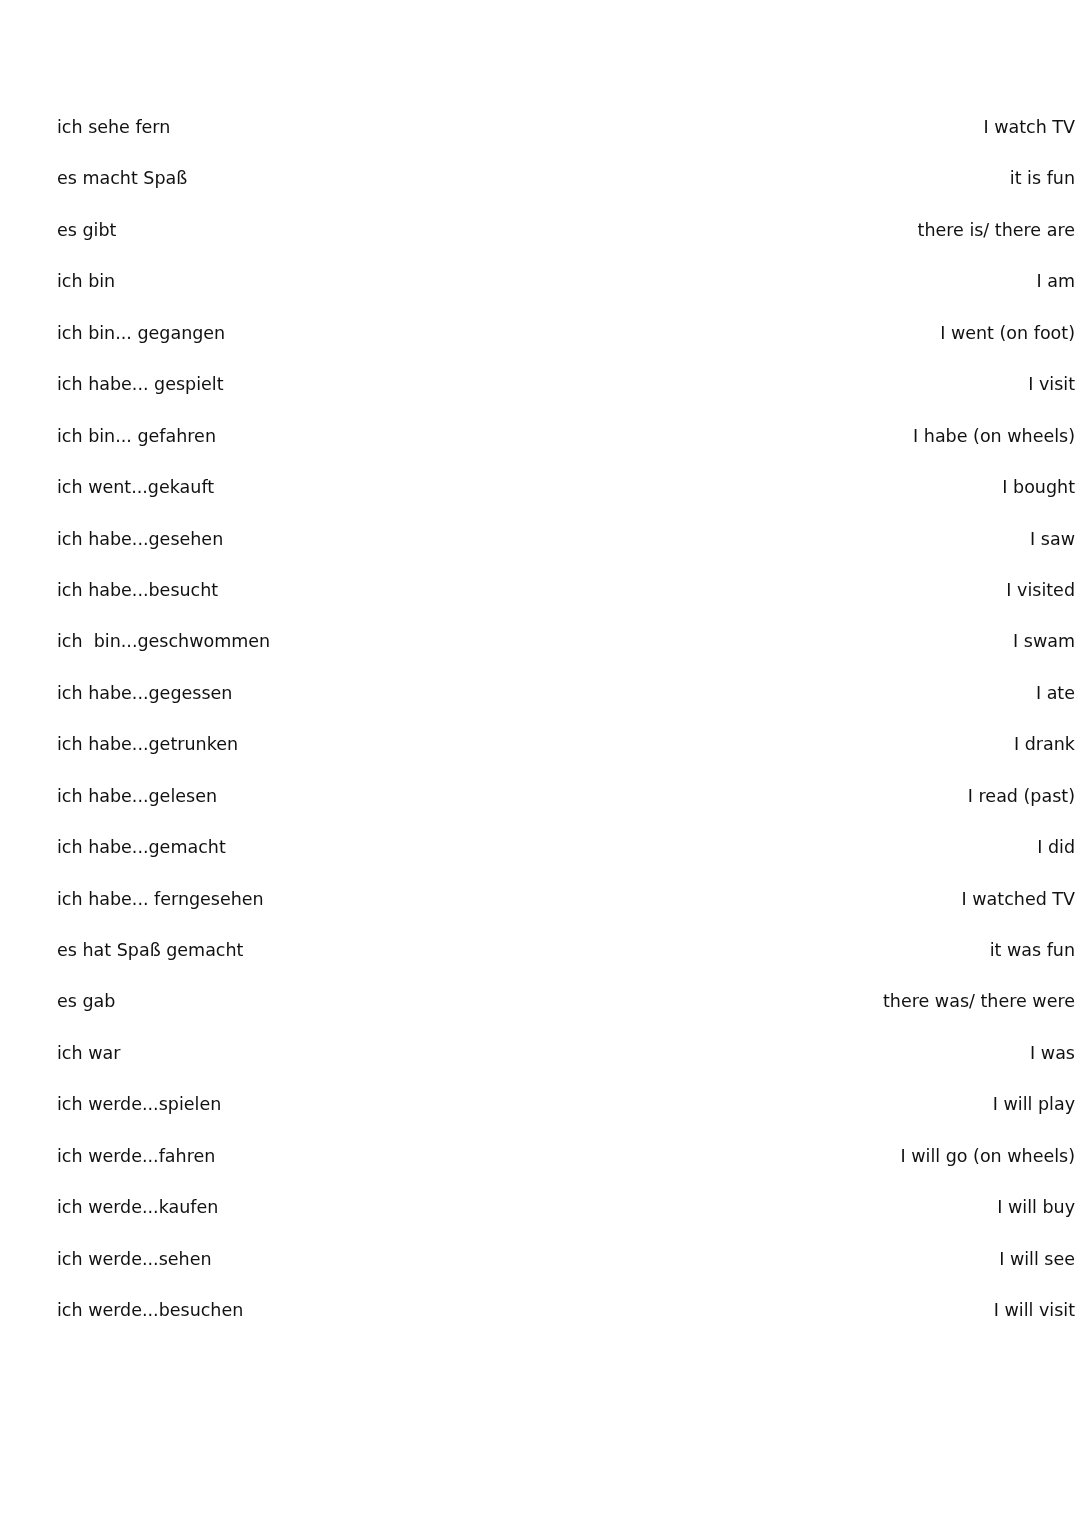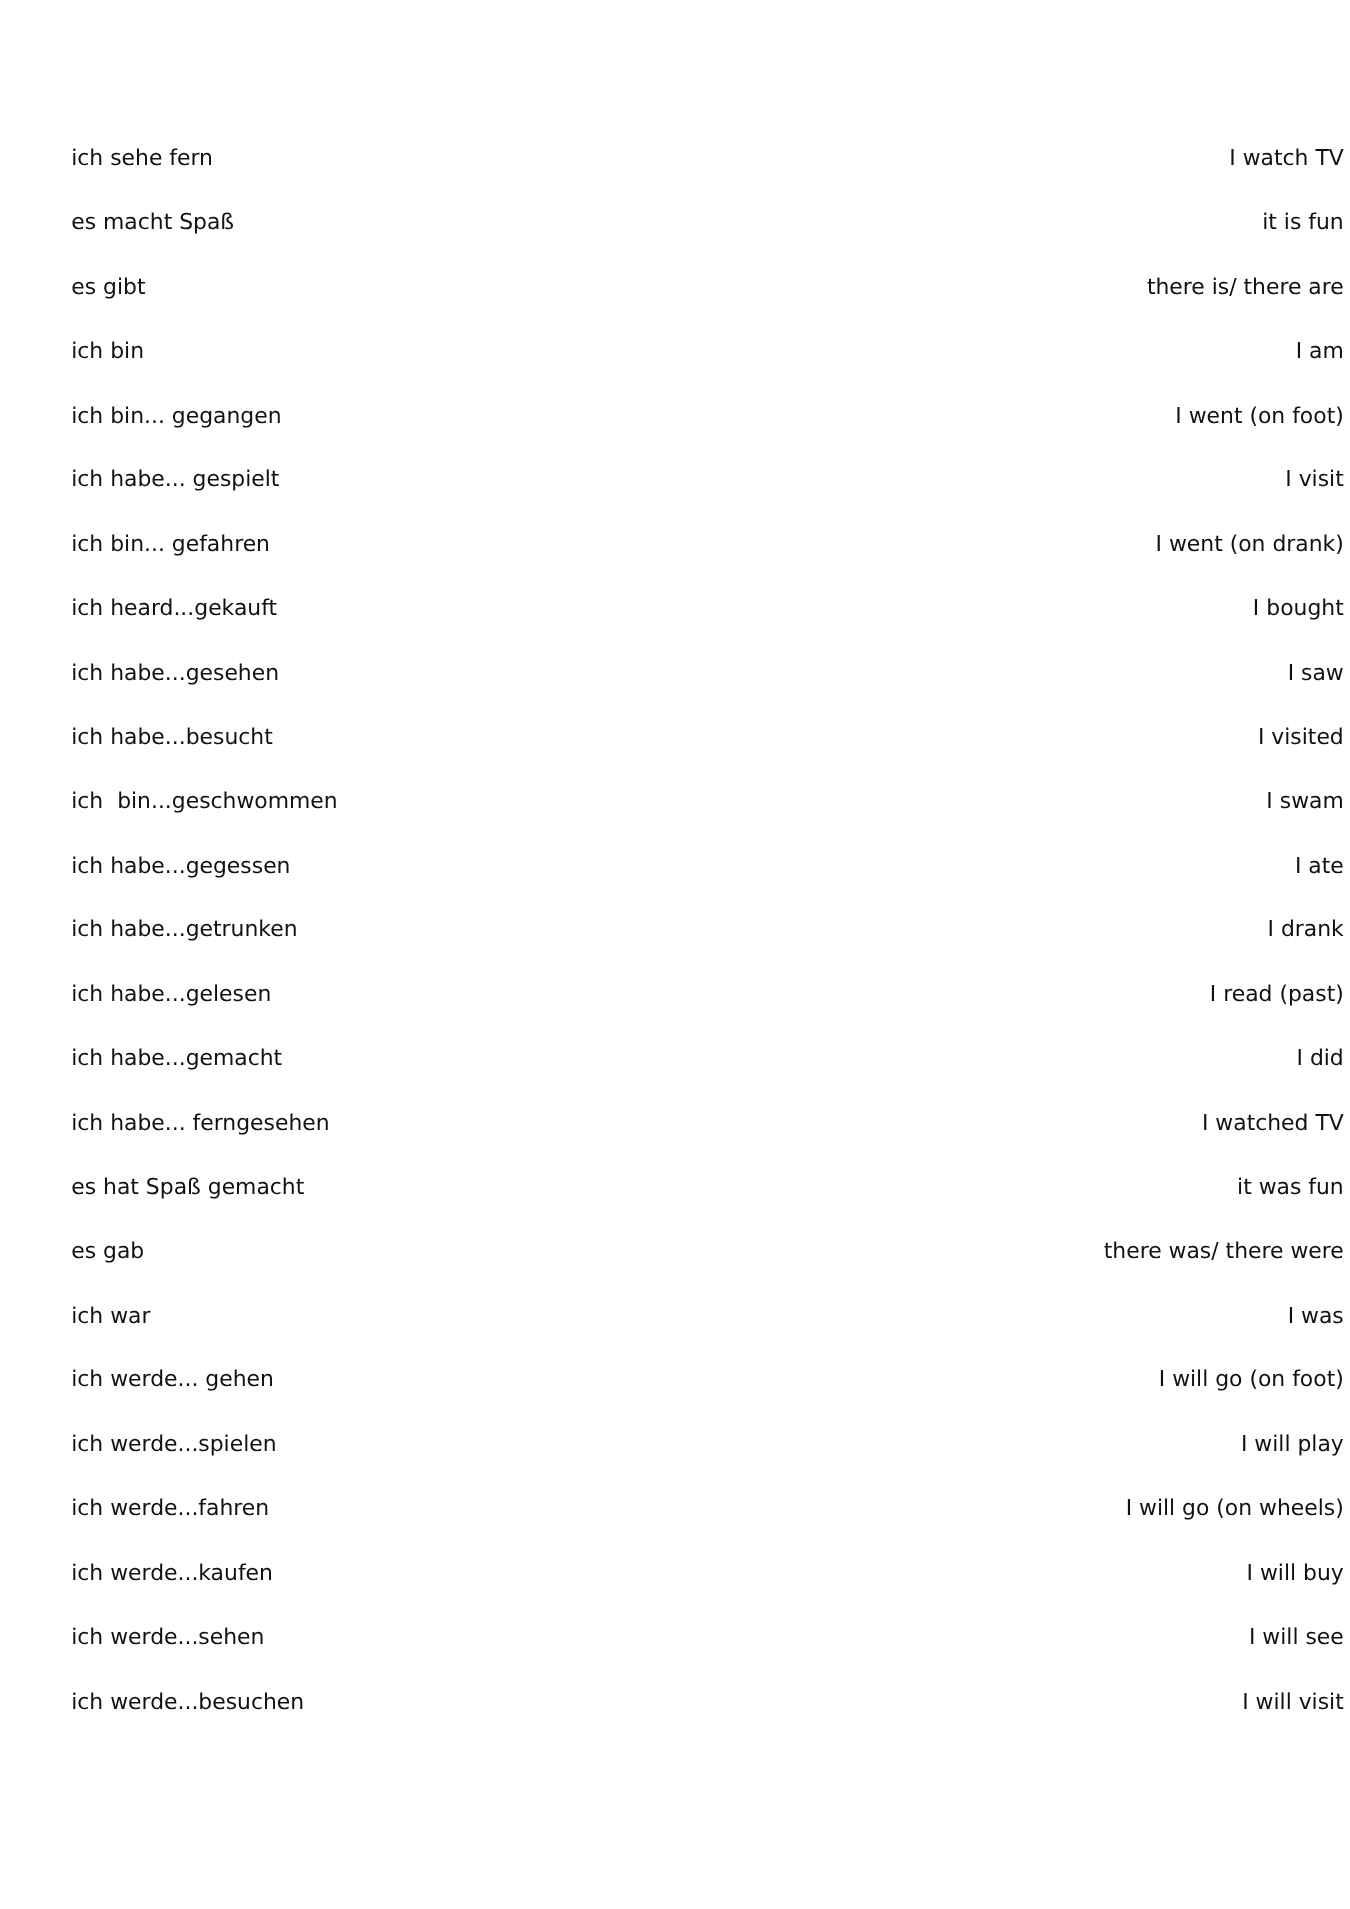--- a/index.html
+++ b/index.html
@@ -68,24 +68,24 @@
     <div class="vocab-row">
       <span class="de">ich bin... gegangen</span>
       <span class="en">I went (on foot)</span>
     </div>
     <div class="vocab-row">
       <span class="de">ich habe... gespielt</span>
       <span class="en">I visit</span>
     </div>
     <div class="vocab-row">
       <span class="de">ich bin... gefahren</span>
-      <span class="en">I went (on drank)</span>
+      <span class="en">I habe (on wheels)</span>
     </div>
     <div class="vocab-row">
-      <span class="de">ich heard...gekauft</span>
+      <span class="de">ich went...gekauft</span>
       <span class="en">I bought</span>
     </div>
     <div class="vocab-row">
       <span class="de">ich habe...gesehen</span>
       <span class="en">I saw</span>
     </div>
     <div class="vocab-row">
       <span class="de">ich habe...besucht</span>
       <span class="en">I visited</span>
     </div>
@@ -119,24 +119,20 @@
     </div>
     <div class="vocab-row">
       <span class="de">es gab</span>
       <span class="en">there was/ there were</span>
     </div>
     <div class="vocab-row">
       <span class="de">ich war</span>
       <span class="en">I was</span>
     </div>
     <div class="vocab-row">
-      <span class="de">ich werde... gehen</span>
-      <span class="en">I will go (on foot)</span>
-    </div>
-    <div class="vocab-row">
       <span class="de">ich werde...spielen</span>
       <span class="en">I will play</span>
     </div>
     <div class="vocab-row">
       <span class="de">ich werde...fahren</span>
       <span class="en">I will go (on wheels)</span>
     </div>
     <div class="vocab-row">
       <span class="de">ich werde...kaufen</span>
       <span class="en">I will buy</span>

